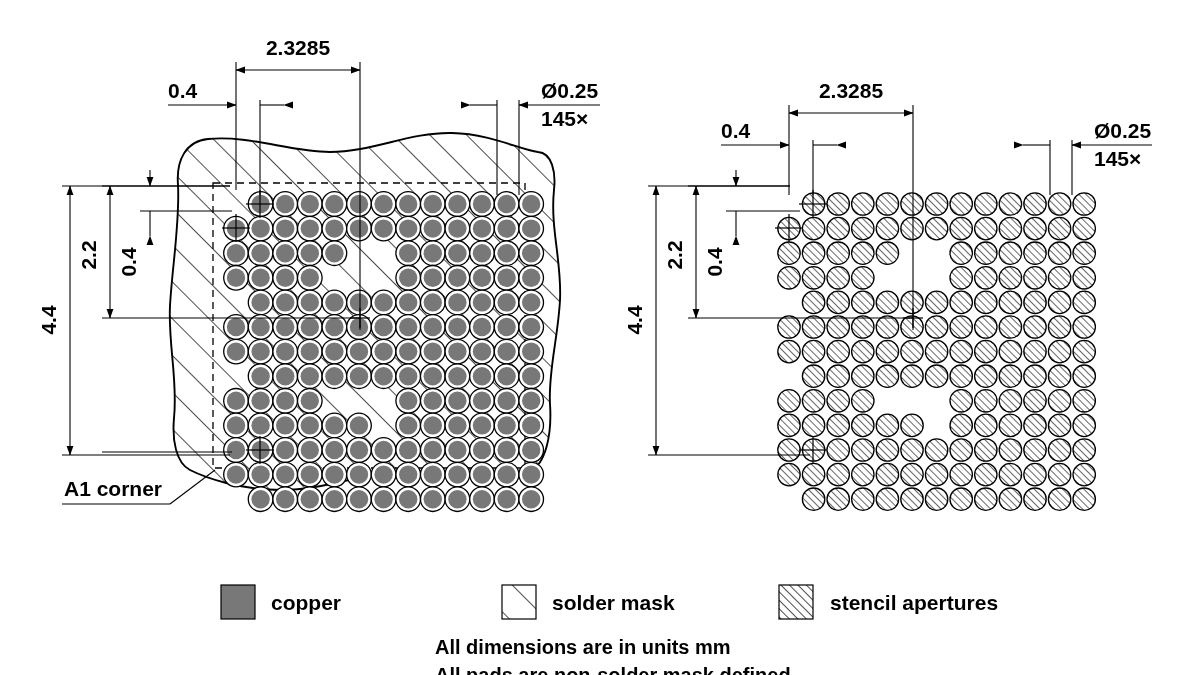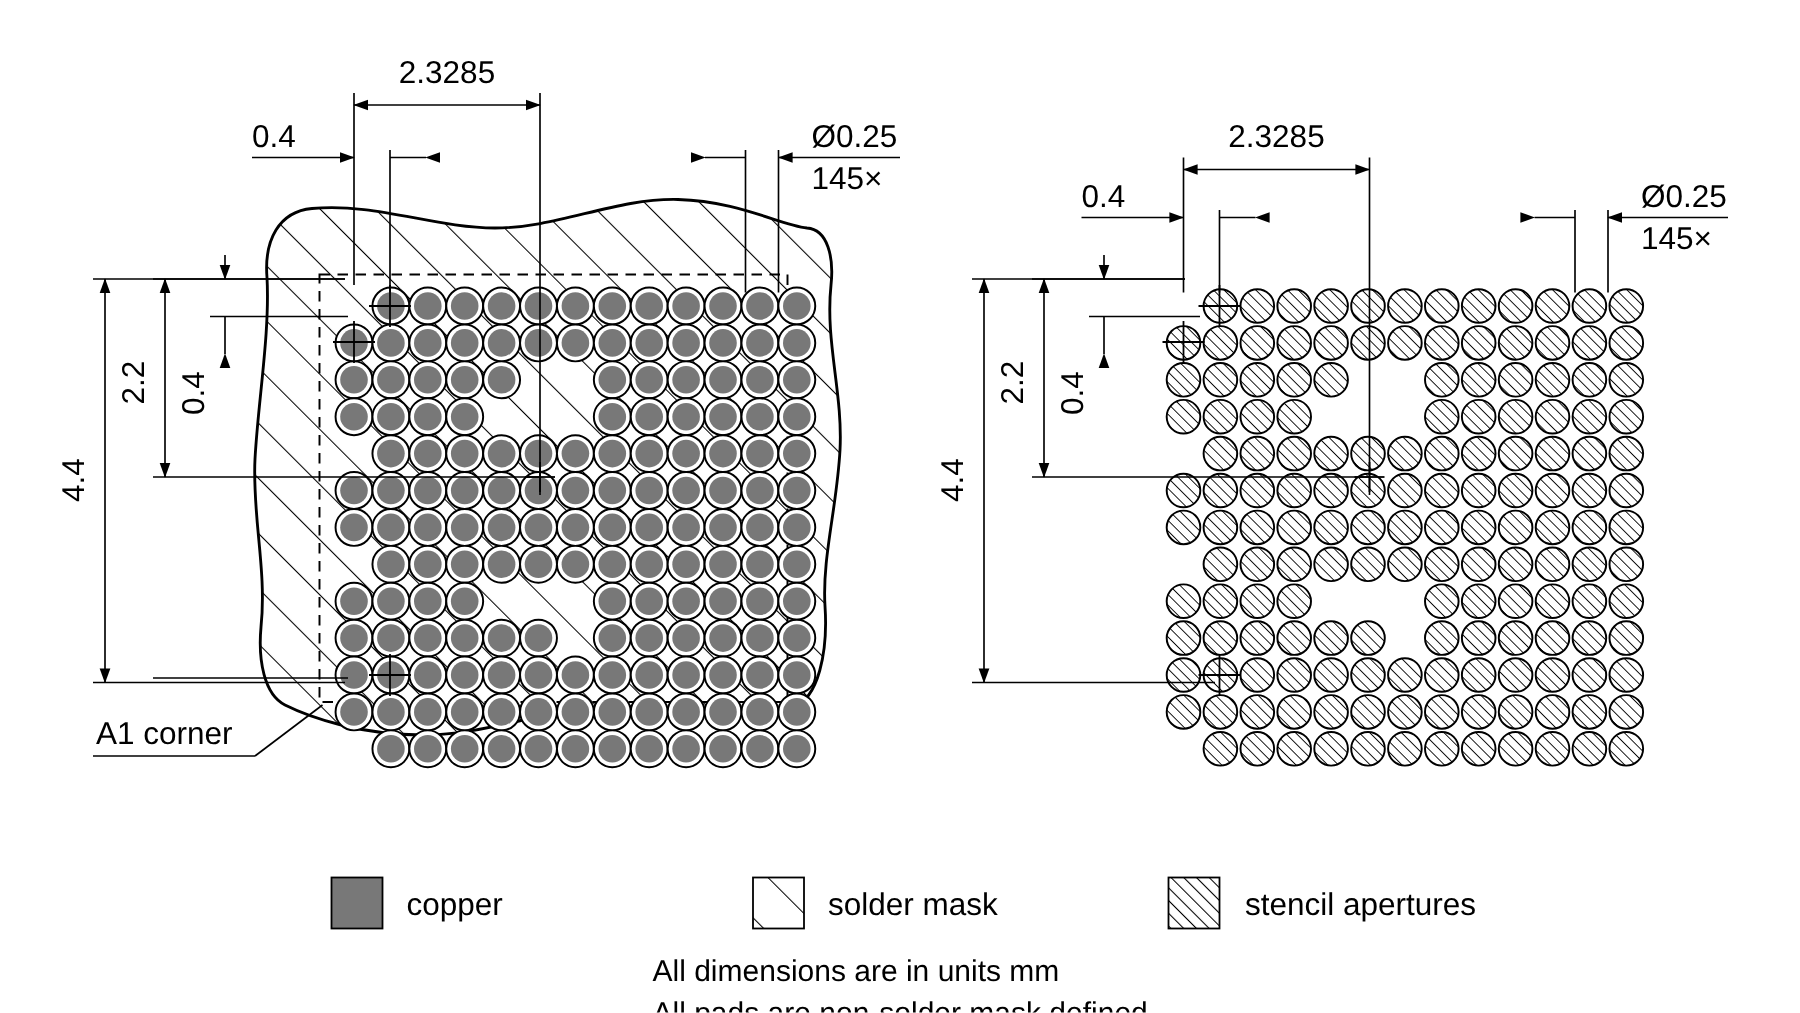--- a/index.html
+++ b/index.html
@@ -12,20 +12,21 @@
     width: 1200px;
     height: 675px;
     overflow: hidden;
     font-family: "Liberation Sans", sans-serif;
     color: #000000;
   }
   #stage {
     position: relative;
     width: 1184px;
     height: 675px;
+    font-weight: bold;
   }
   svg#drawing {
     position: absolute;
     left: 0;
     top: 0;
     width: 1200px;
     height: 675px;
     display: block;
   }
   .dim-text {

